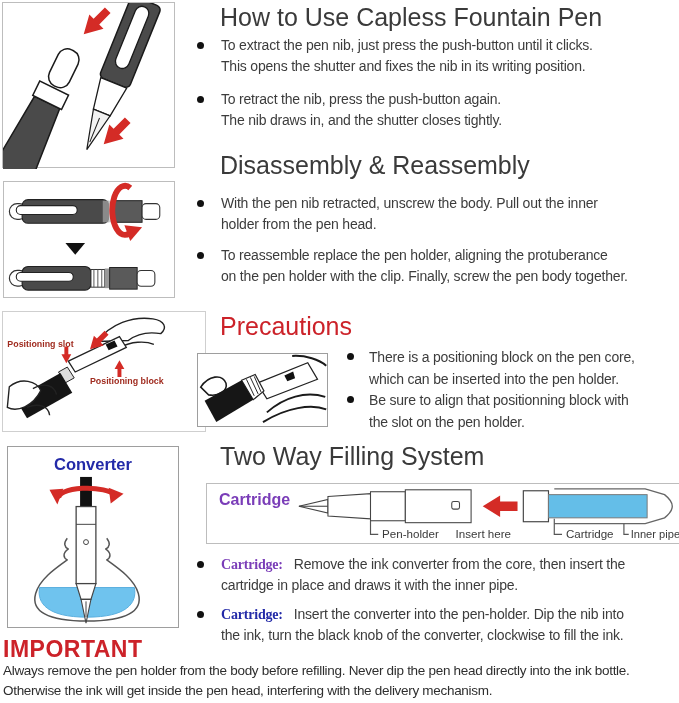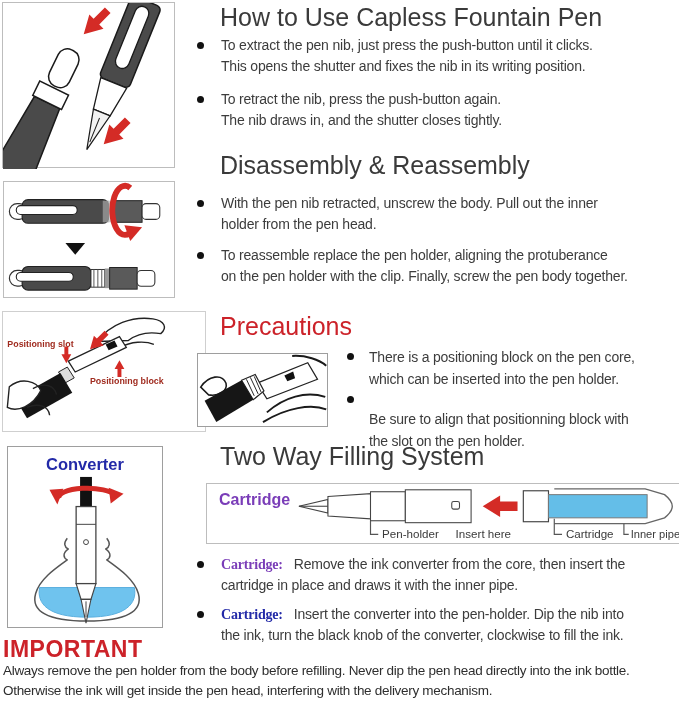--- a/index.html
+++ b/index.html
@@ -116,21 +116,21 @@
         <polygon points="-4,-18 4,-18 4,-2 10,-2 0,16 -10,-2 -4,-2" fill="#d42b26"></polygon>
       </g>
       <g transform="translate(118,57) rotate(180) scale(0.5)">
         <polygon points="-4,-18 4,-18 4,-2 10,-2 0,16 -10,-2 -4,-2" fill="#d42b26"></polygon>
       </g>
       <text x="4" y="36" class="poslabel">Positioning slot</text>
       <text x="88" y="73" class="poslabel">Positioning block</text>
     </svg>
   </div>
 
-  <div class="figbox" style="left:7px;top:446px;width:156px;height:182px;border-color:#9e9e9e;">
+  <div class="figbox" style="left:7px;top:446px;width:172px;height:182px;border-color:#9e9e9e;">
     <div class="conv-title navy" style="top:8px;">Converter</div>
     <svg viewBox="0 0 160 154" width="158" height="154" style="position:absolute;top:27px;left:0;">
 
       <g>
         <path d="M60,64 C56,69 57,73 61,75 C55,79 56,84 60,86 C46,96 32,106 28,120 C23,138 40,148 80,148 C120,148 137,138 132,120 C128,106 114,96 100,86 C104,84 105,79 99,75 C103,73 104,69 100,64" fill="#fff" stroke="#555" stroke-width="1.5" stroke-linejoin="round"></path>
         <path d="M32,114 L128,114 C131,130 120,144 80,144 C40,144 29,130 32,114 Z" fill="#6fc3ee" stroke="#58aedd" stroke-width="1"></path>
       </g>
 
       <g>
         <rect x="73" y="2" width="12" height="30" fill="#111"></rect>
@@ -199,21 +199,21 @@
     </svg>
   </div>
 
   <div class="bullet-dot" style="left:347px;top:353px;"></div>
   <div class="btext" style="left:369px;top:347px;line-height:21.5px;">
     <div>There is a positioning block on the pen core,</div>
     <div>which can be inserted into the pen holder.</div>
   </div>
 
   <div class="bullet-dot" style="left:347px;top:396px;"></div>
-  <div class="btext" style="left:369px;top:390px;line-height:21.5px;margin-top:19px;">
+  <div class="btext" style="left:369px;top:390px;line-height:21.5px;">
     <div>Be sure to align that positionning block with</div>
     <div>the slot on the pen holder.</div>
   </div>
 
   <h1 class="sec" style="left:220px;top:442px;">Two Way Filling System</h1>
 
   <div class="figbox" style="left:206px;top:483px;width:477px;height:61px;">
     <div class="diag-label purple" style="left:12px;top:7px;">Cartridge</div>
     <svg viewBox="0 0 477 61" width="475" height="59">
 

